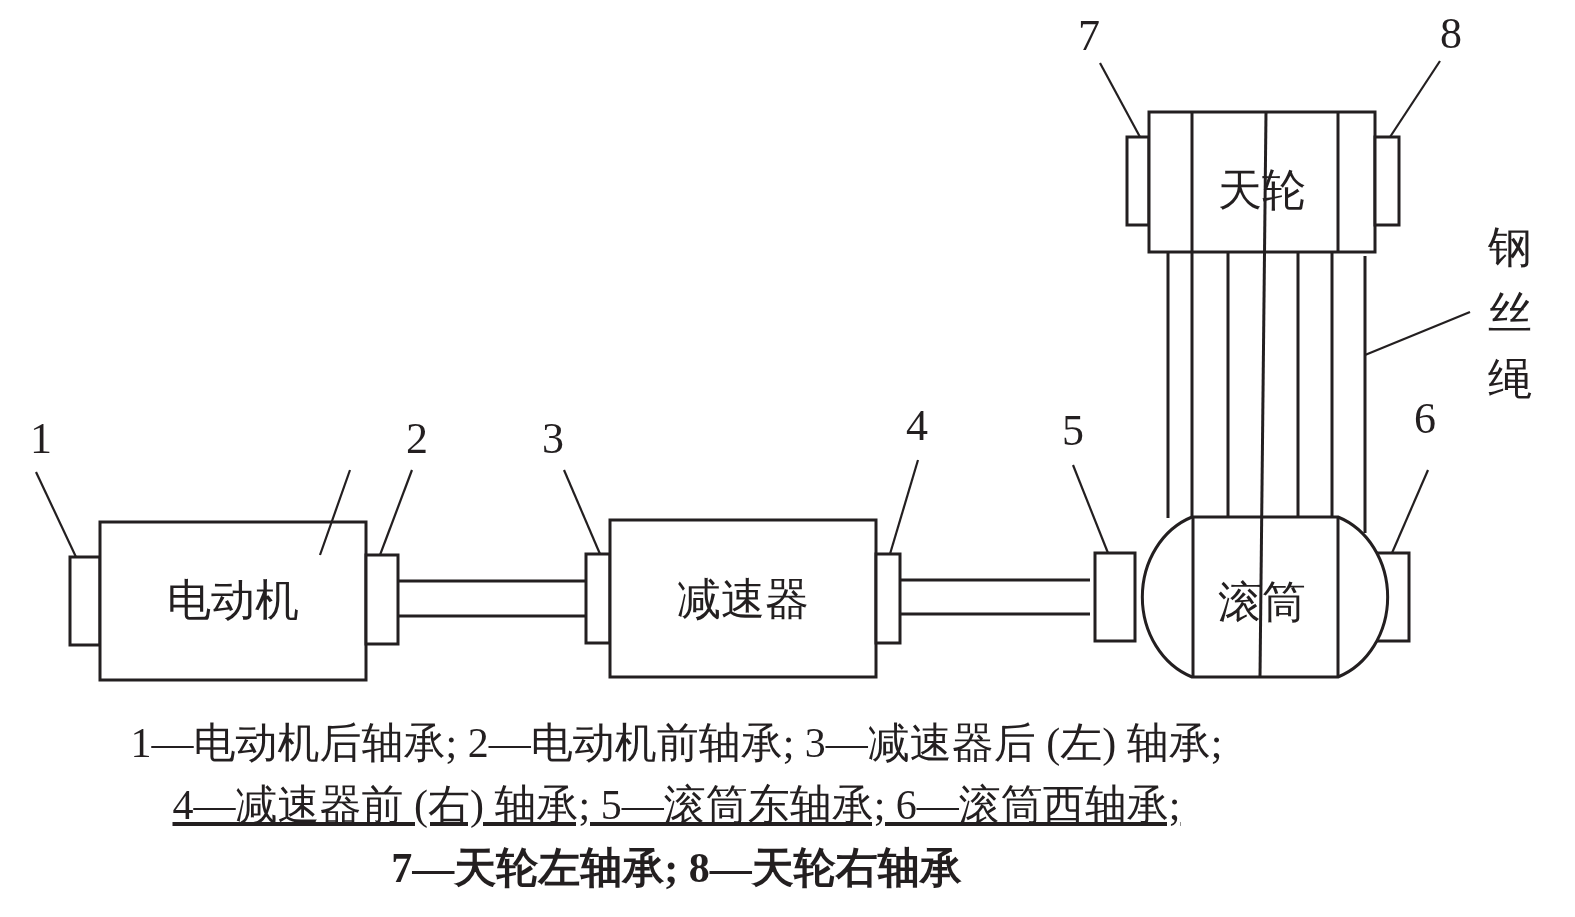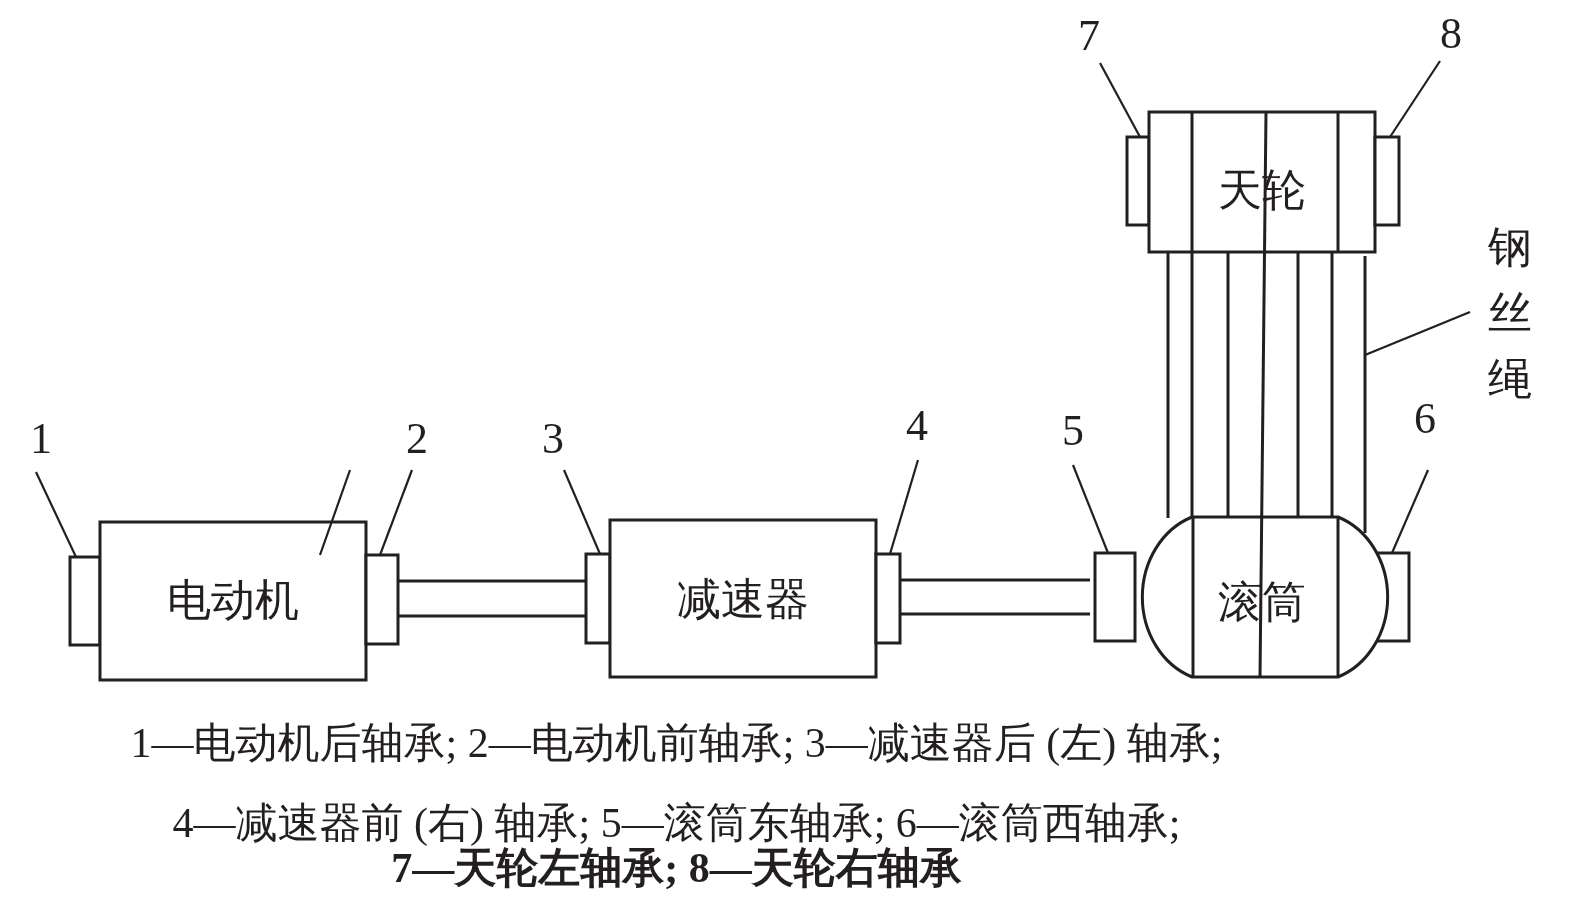--- a/index.html
+++ b/index.html
@@ -92,14 +92,14 @@
   <text class="num" x="1414" y="433">6</text>
   <text class="num" x="1078" y="50">7</text>
   <text class="num" x="1440" y="48">8</text>
 
   <text class="cjk" x="1488" y="262">钢</text>
   <text class="cjk" x="1488" y="328">丝</text>
   <text class="cjk" x="1488" y="394">绳</text>
 </svg>
 
 <div class="caption" style="top:715px;">1—电动机后轴承; 2—电动机前轴承; 3—减速器后 (左) 轴承;</div>
-<div class="caption" style="top:795px;">4—减速器前 (右) 轴承; 5—滚筒东轴承; 6—滚筒西轴承;</div>
+<div class="caption" style="top:777px;text-decoration:underline;">4—减速器前 (右) 轴承; 5—滚筒东轴承; 6—滚筒西轴承;</div>
 <div class="caption" style="top:840px;font-weight:bold;">7—天轮左轴承; 8—天轮右轴承</div>
 
 </body></html>

